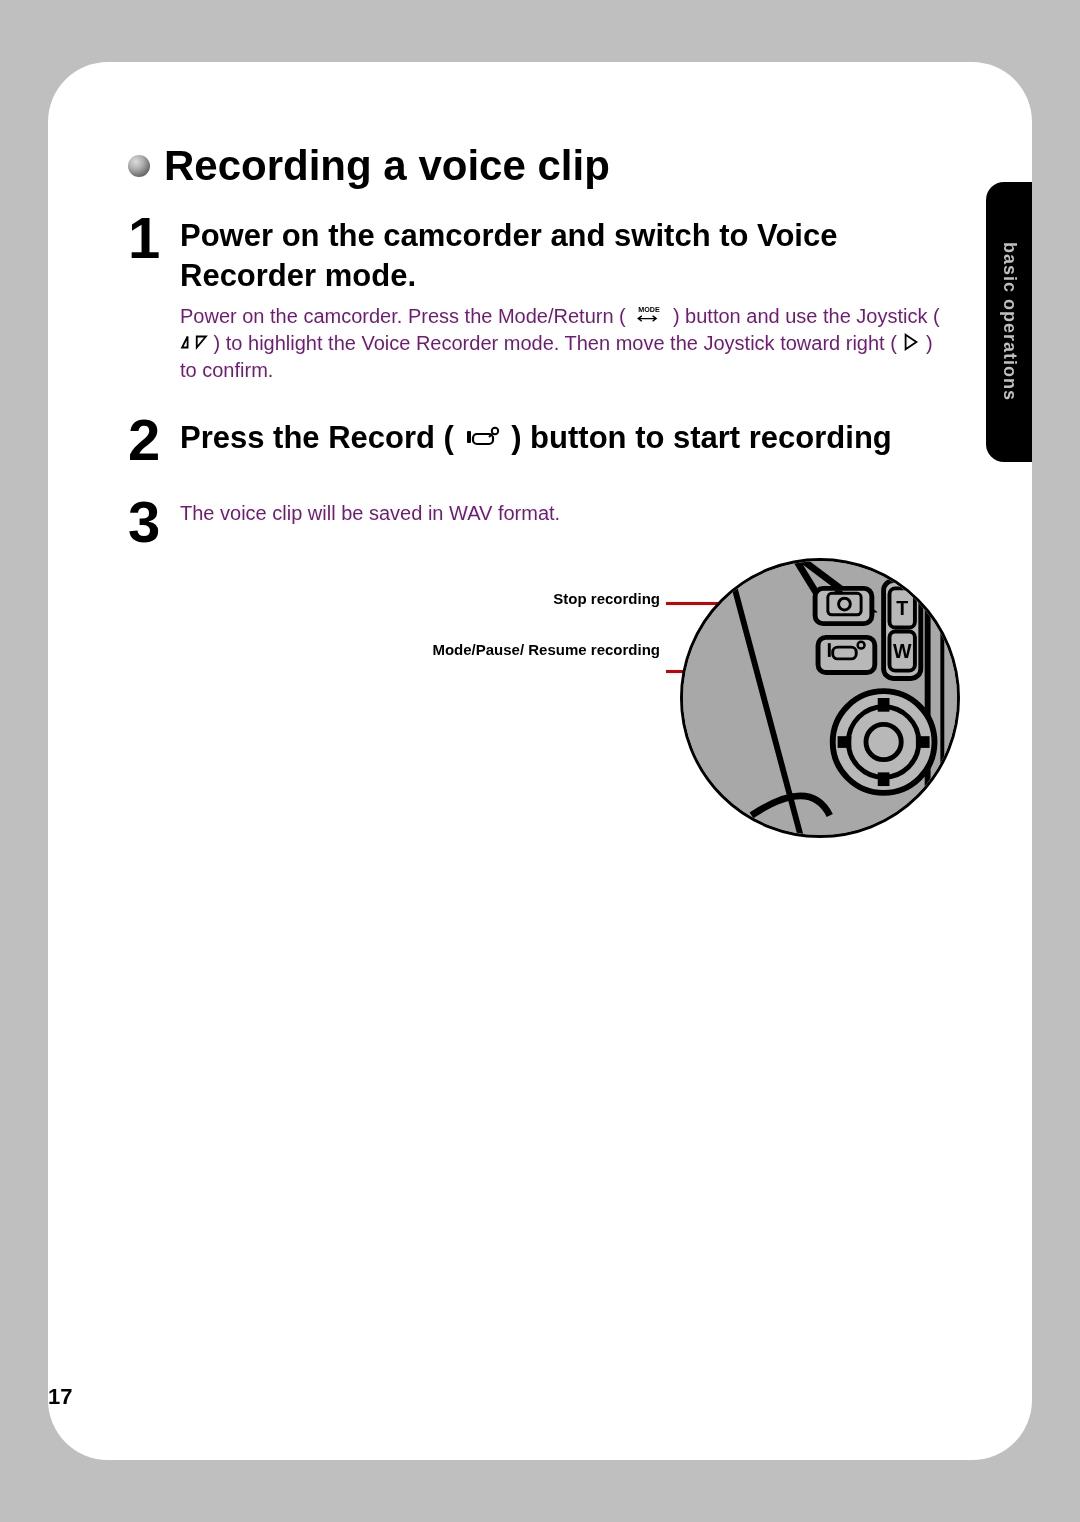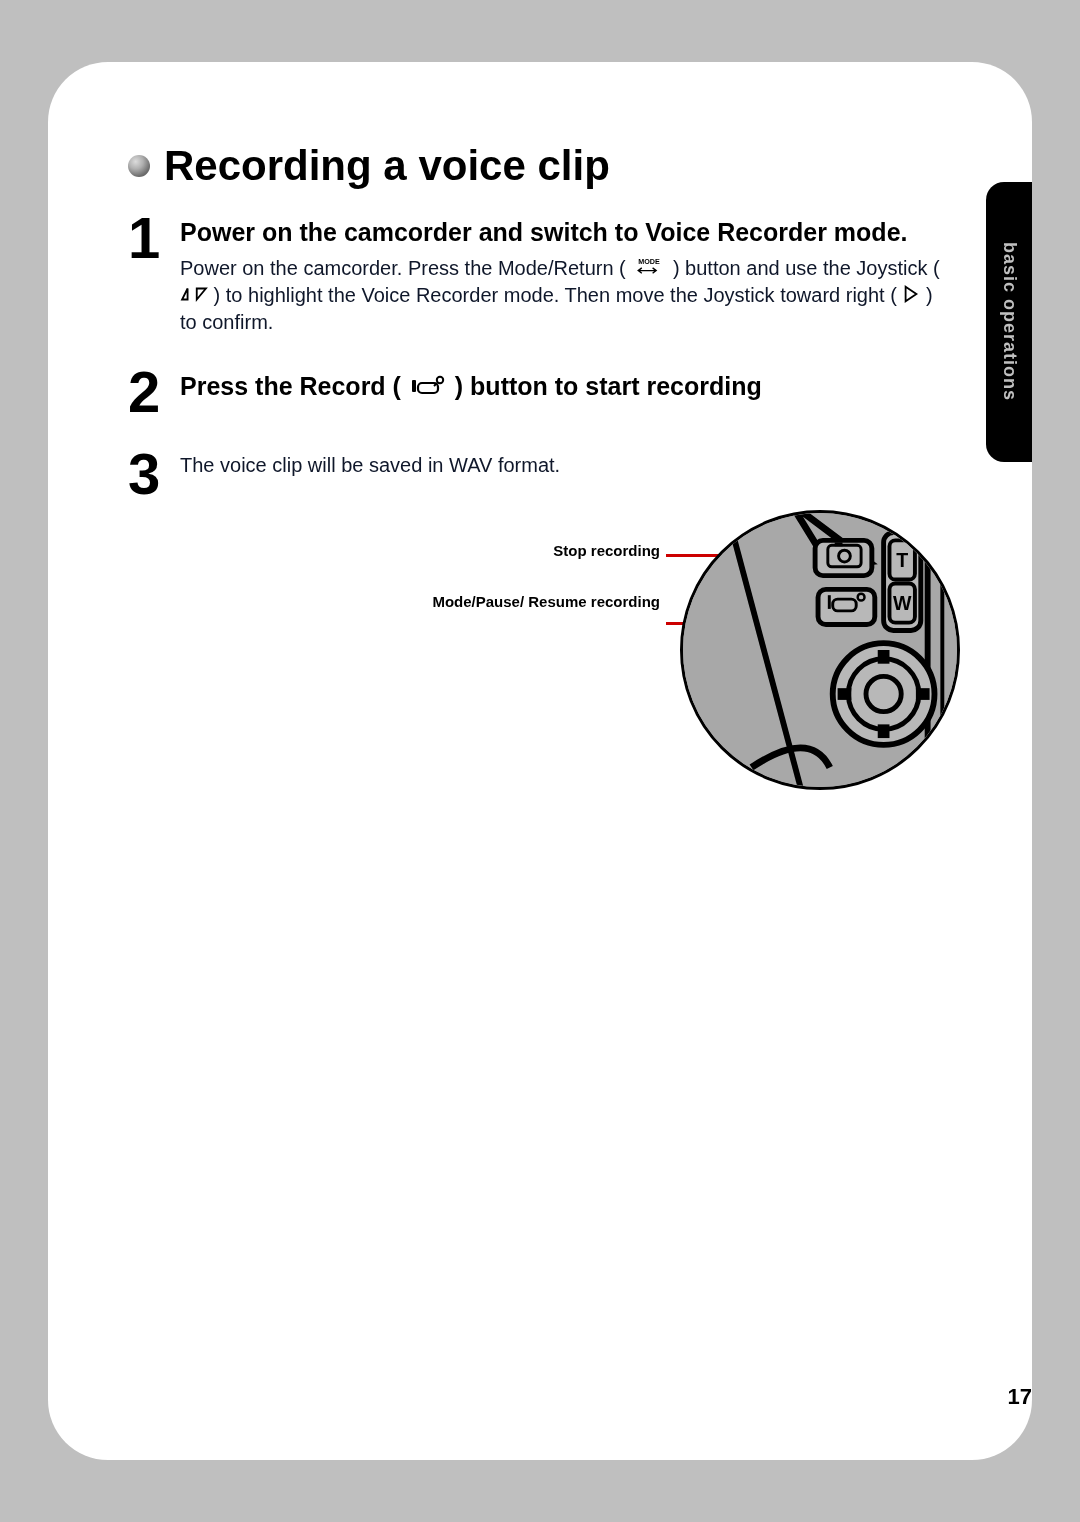--- a/index.html
+++ b/index.html
@@ -73,29 +73,29 @@
     line-height: 0.9;
     width: 52px;
     flex: 0 0 auto;
     font-family: "Arial Black", Arial, sans-serif;
   }
   .step-body {
     flex: 1;
     padding-top: 4px;
   }
   .step-head {
-    font-size: 25px;
+    font-size: 31px;
     font-weight: bold;
     color: #000;
     line-height: 1.3;
     margin-bottom: 6px;
   }
   .step-text {
     font-size: 20px;
-    color: #0f172a;
+    color: #701a75;
     line-height: 1.35;
   }
   .inline-icon {
     display: inline-block;
     vertical-align: middle;
     height: 22px;
     position: relative;
     top: -2px;
   }
   .diagram-wrap {
@@ -133,21 +133,21 @@
     overflow: hidden;
     border: 3px solid #000;
     background: #b0b0b0;
   }
   .device svg { width: 100%; height: 100%; display: block; }
   .page-num {
     position: absolute;
     bottom: 50px;
     left: 0;
     width: 100%;
-    text-align: right;
+    text-align: left;
     font-weight: bold;
     font-size: 22px;
     color: #000;
   }
 </style>
 </head>
 <body>
 
 <div class="page">
 

